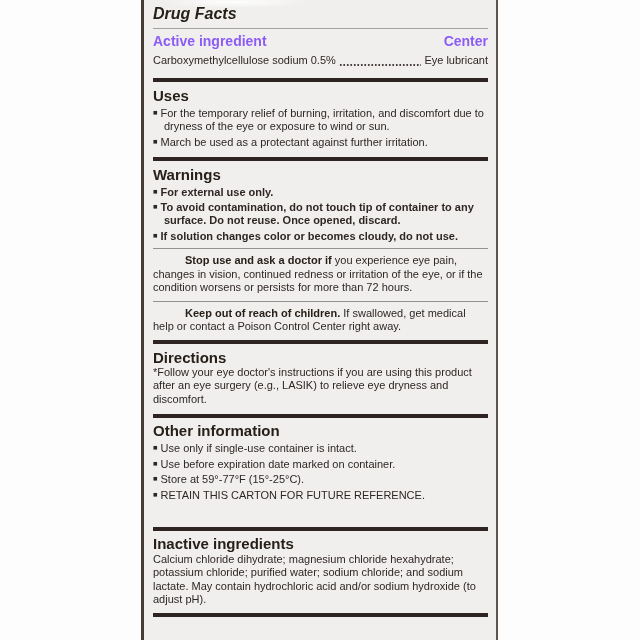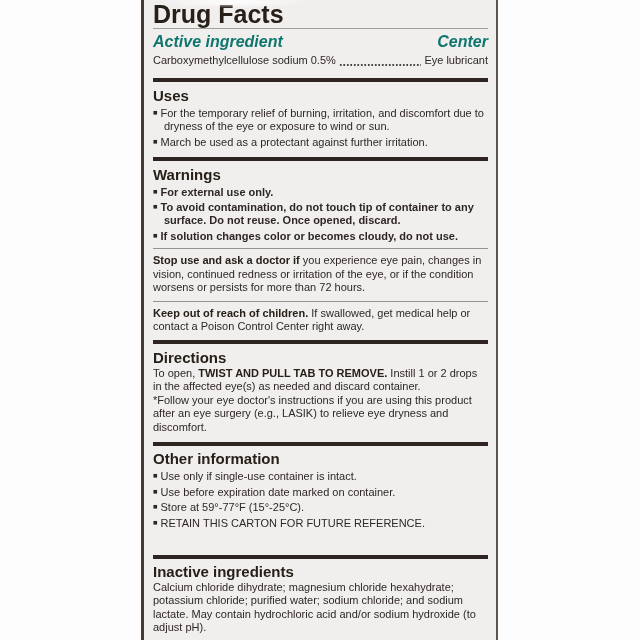--- a/index.html
+++ b/index.html
@@ -18,34 +18,34 @@
     color:#2e2724;
     font-size:11px;line-height:13.5px;
   }
   .top-sheen{
     position:absolute;left:160px;top:-4px;width:150px;height:12px;
     border-radius:50%;
     background:radial-gradient(ellipse at center, rgba(255,255,255,0.95) 0%, rgba(255,255,255,0) 70%);
     pointer-events:none;
   }
   .title{
-    font-weight:bold;font-size:25px;line-height:24px;
+    font-style:italic;font-weight:bold;font-size:16px;line-height:24px;
     padding:2px 0 2px;
     border-bottom:1.5px solid #a5a09c;
     color:#272019;
   }
   .section{border-bottom:4px solid #2e2522;}
   .sec-heading{
     font-weight:bold;font-size:15px;line-height:17px;
     color:#272019;
   }
   
   .active-sec{padding:5px 0 10px;}
   .ai-head-row{display:flex;justify-content:space-between;align-items:baseline;}
-  .ai-head{font-style:italic;font-weight:bold;font-size:16px;line-height:15px;color:#0f766e;}
+  .ai-head{font-weight:bold;font-size:14px;line-height:15px;color:#8b5cf6;}
   .ai-row{display:flex;align-items:baseline;margin-top:5px;}
   .dots{
     flex:1;height:5px;align-self:flex-end;margin:0 3px 1px;
     background-image:radial-gradient(circle, #4a423e 0.7px, transparent 1.1px);
     background-size:3.5px 3.5px;
     background-position:left bottom;
     background-repeat:repeat-x;
   }
   
   .uses-sec{padding:5px 0 3px;}
@@ -54,21 +54,21 @@
   .other-sec{padding:4px 0 20px;}
   .inactive-sec{padding:4px 0 6px;}
   ul.blist{margin:2px 0 0;padding:0 0 5px;list-style:none;}
   .bullet-item{padding-left:11px;text-indent:-11px;margin-top:1.5px;}
   ul.blist.bold .bullet-item{font-weight:bold;}
   .bullet{font-size:7.5px;margin-right:3px;vertical-align:1.5px;}
   .subsection{border-top:1.25px solid #96918d;padding:5px 0 6px;margin-top:0;}
   .subsection p{margin:0;}
   .para{margin:1px 0 0;}
   .footnote{margin:0;}
-  b{color:#272019;}
+  b{color:#272019;margin-left:32px;}
 </style>
 </head>
 <body>
 
 <div class="panel">
 
   <div class="title">Drug Facts</div>
 
   <div class="section active-sec">
     <div class="ai-head-row">
@@ -100,21 +100,20 @@
     <div class="subsection">
       <p><b>Stop use and ask a doctor if</b><span> you experience eye pain, changes in vision, continued redness or irritation of the eye, or if the condition worsens or persists for more than 72 hours.</span></p>
     </div>
     <div class="subsection">
       <p><b>Keep out of reach of children.</b><span> If swallowed, get medical help or contact a Poison Control Center right away.</span></p>
     </div>
   </div>
 
   <div class="section dir-sec">
     <div class="sec-heading">Directions</div>
-    <p class="para"><span>To open, </span><b>TWIST AND PULL TAB TO REMOVE.</b><span> Instill 1 or 2 drops in the affected eye(s) as needed and discard container.</span></p>
     <p class="footnote">*Follow your eye doctor's instructions if you are using this product after an eye surgery (e.g., LASIK) to relieve eye dryness and discomfort.</p>
   </div>
 
   <div class="section other-sec">
     <div class="sec-heading">Other information</div>
     <ul class="blist">
         <li class="bullet-item"><span class="bullet">■</span><span>Use only if single-use container is intact.</span></li>
         <li class="bullet-item"><span class="bullet">■</span><span>Use before expiration date marked on container.</span></li>
         <li class="bullet-item"><span class="bullet">■</span><span>Store at 59°-77°F (15°-25°C).</span></li>
         <li class="bullet-item"><span class="bullet">■</span><span>RETAIN THIS CARTON FOR FUTURE REFERENCE.</span></li>

